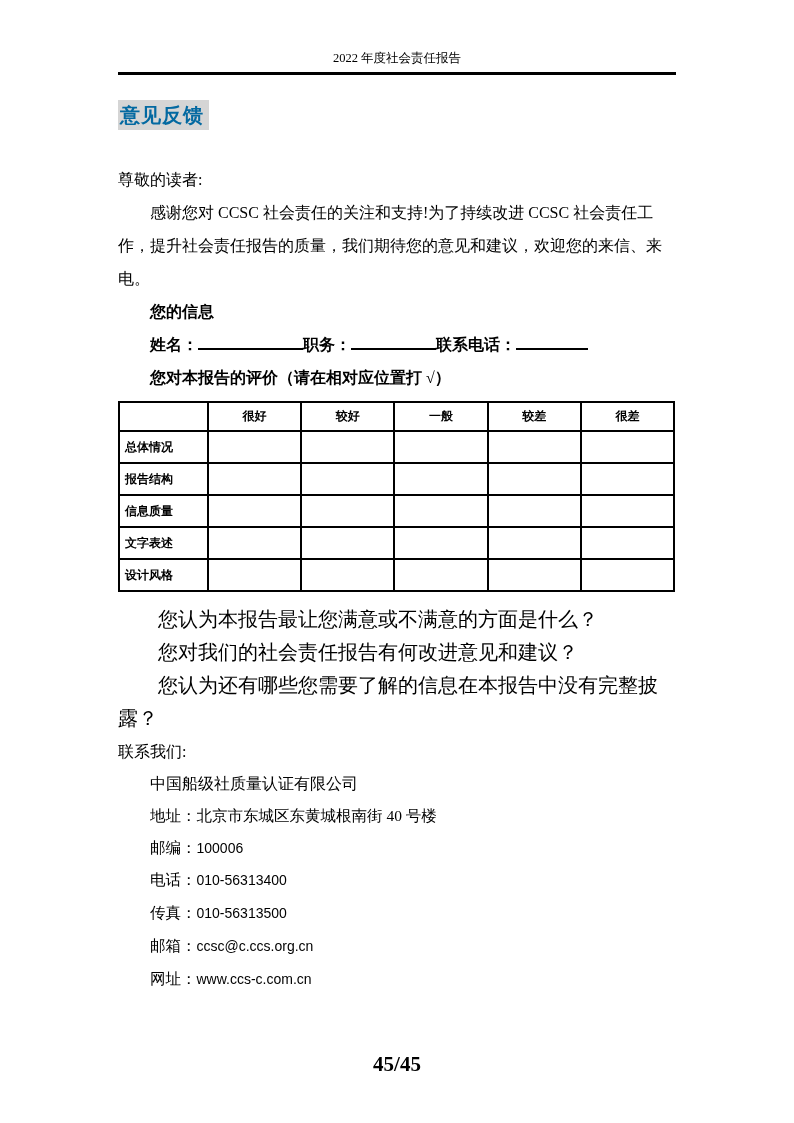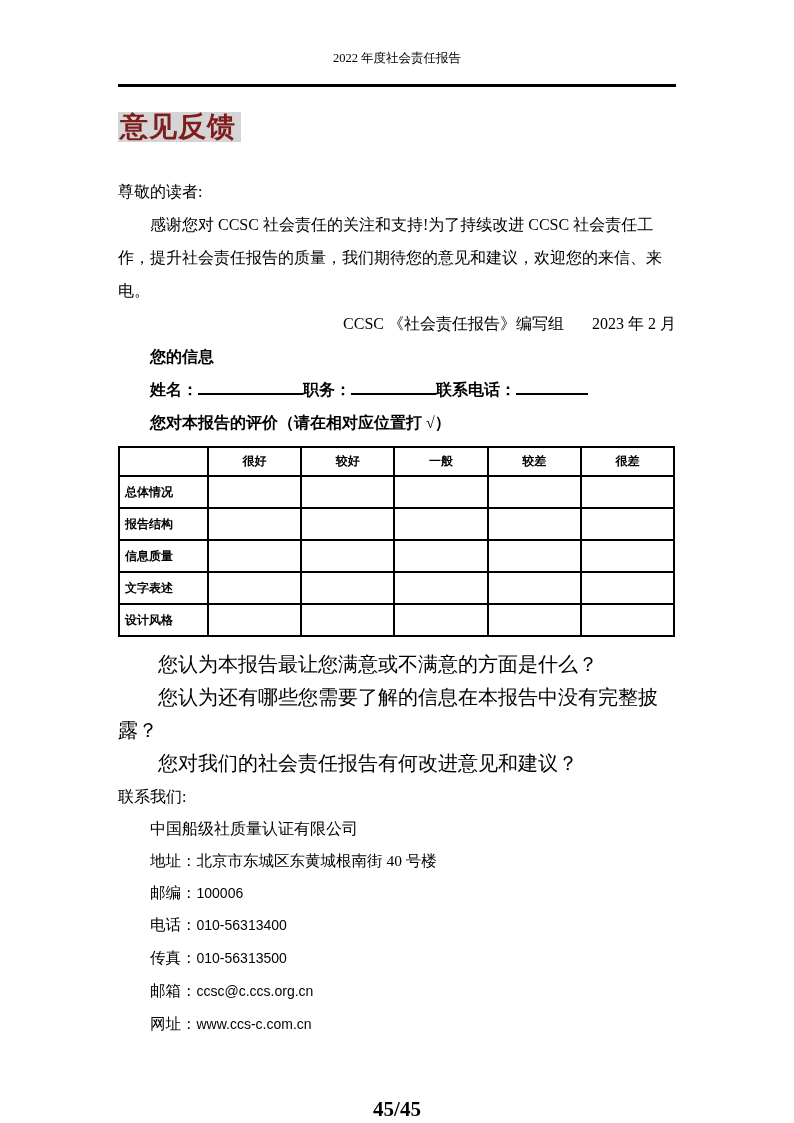--- a/index.html
+++ b/index.html
@@ -11,31 +11,31 @@
     color: #000000;
     padding: 48px 118px 0 118px;
     overflow: hidden;
     position: relative;
   }
   
   .doc-header {
     text-align: center;
     font-size: 12.5px;
     line-height: 20px;
-    padding-bottom: 16px;
+    padding-bottom: 4px;
     border-bottom: 3px solid #000000;
   }
   
   .section-title-wrap { margin-top: 25px; }
   .section-title {
     display: inline-block;
     background: #d5d5d5;
-    color: #7f1d1d;
+    color: #0369a1;
     font-weight: bold;
-    font-size: 28px;
+    font-size: 20px;
     line-height: 24px;
     padding: 3px 5px 3px 2px;
     font-family: "Liberation Sans", "DejaVu Sans", sans-serif;
     letter-spacing: 1px;
   }
   
   .letter { margin-top: 33px; font-size: 16px; line-height: 33px; }
   .letter p.body-par { text-indent: 2em; }
   .signature-row {
     display: flex; justify-content: flex-end; align-items: baseline;
@@ -102,24 +102,20 @@
     <span>2022 年度社会责任报告</span>
   </div>
 
   <div class="section-title-wrap">
     <span class="section-title">意见反馈</span>
   </div>
 
   <div class="letter">
     <p>尊敬的读者:</p>
     <p class="body-par">感谢您对 CCSC 社会责任的关注和支持!为了持续改进 CCSC 社会责任工作，提升社会责任报告的质量，我们期待您的意见和建议，欢迎您的来信、来电。</p>
-    <div class="signature-row">
-      <span>CCSC 《社会责任报告》编写组</span>
-      <span>2023 年 2 月</span>
-    </div>
   </div>
 
   <div class="form-section">
     <p class="indent bold">您的信息</p>
 
     <p class="indent bold">
       <span>姓名：</span><span class="blank b-name"></span><span>职务：</span><span class="blank b-title"></span><span>联系电话：</span><span class="blank b-phone"></span>
     </p>
 
 
@@ -184,22 +180,22 @@
           <td></td>
           <td></td>
           <td></td>
           <td></td>
       </tr>
     </tbody>
   </table>
 
   <div class="questions">
     <p>您认为本报告最让您满意或不满意的方面是什么？</p>
+    <p>您对我们的社会责任报告有何改进意见和建议？</p>
     <p>您认为还有哪些您需要了解的信息在本报告中没有完整披露？</p>
-    <p>您对我们的社会责任报告有何改进意见和建议？</p>
   </div>
 
   <p class="contact-heading">联系我们:</p>
 
   <div class="contact">
     <p class="line company">中国船级社质量认证有限公司</p>
     <p class="line">
       <span>地址：</span><span>北京市东城区东黄城根南街 40 号楼</span>
     </p>
     <p class="line">

